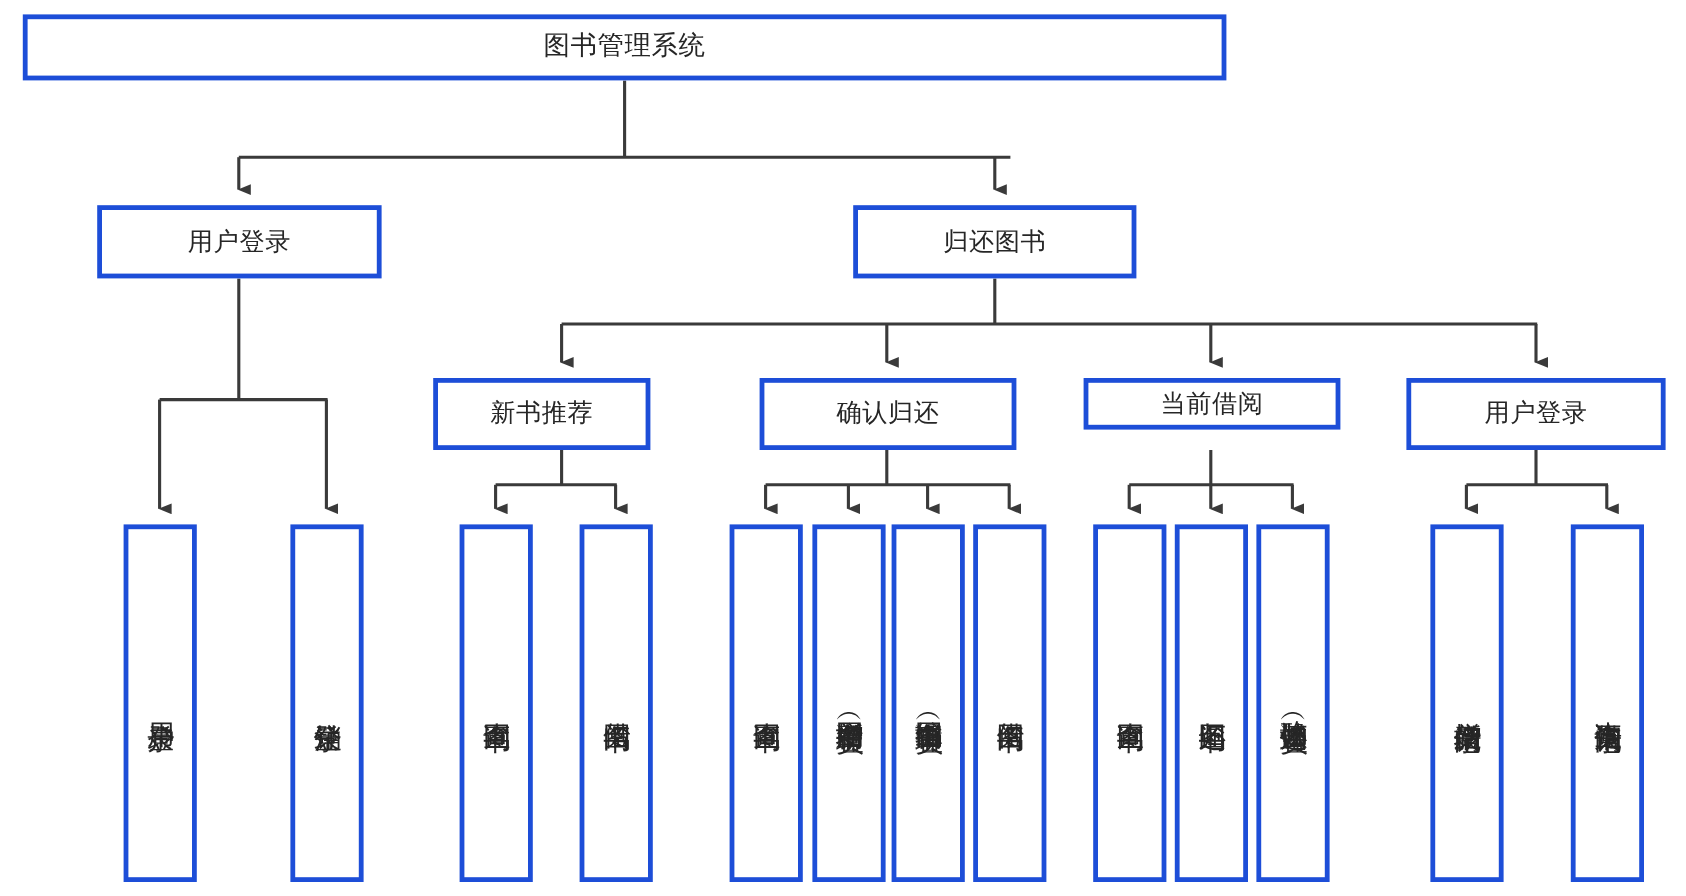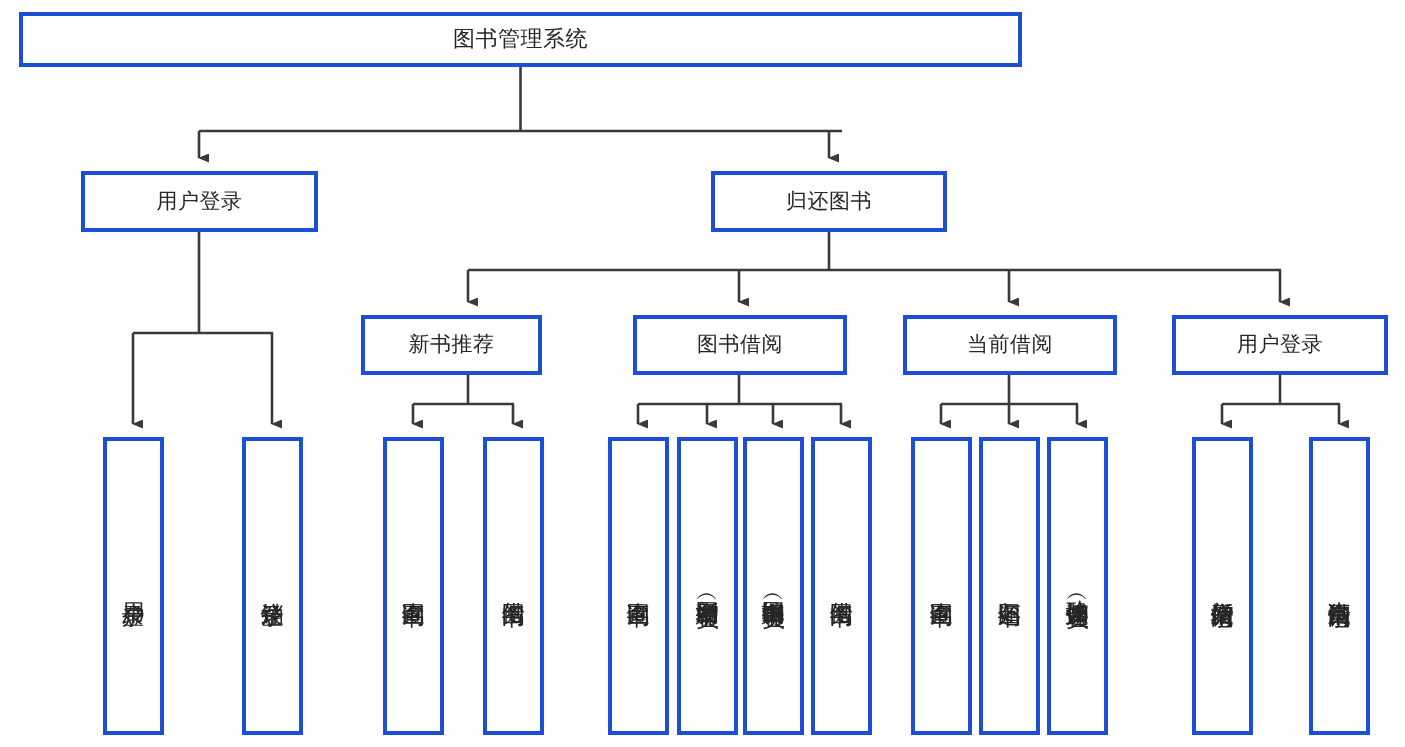--- a/index.html
+++ b/index.html
@@ -140,24 +140,24 @@
 
   <div class="node horiz" style="left:711px; top:171px; width:236px; height:61px;">
     <span class="label">归还图书</span>
   </div>
 
   <div class="node horiz" style="left:361px; top:315px; width:181px; height:60px;">
     <span class="label">新书推荐</span>
   </div>
 
   <div class="node horiz" style="left:633px; top:315px; width:214px; height:60px;">
-    <span class="label">图书借阅</span>
-  </div>
-
-  <div class="node horiz" style="left:903px; top:315px; width:214px; height:60px;">
+    <span class="label">确认归还</span>
+  </div>
+
+  <div class="node horiz" style="left:903px; top:315px; width:214px; height:43px;">
     <span class="label">当前借阅</span>
   </div>
 
   <div class="node horiz" style="left:1172px; top:315px; width:216px; height:60px;">
     <span class="label">用户登录</span>
   </div>
 
   <div class="node vert" style="left:103px; top:437px; width:61px; height:298px;">
     <span class="label">用户登录</span>
   </div>

